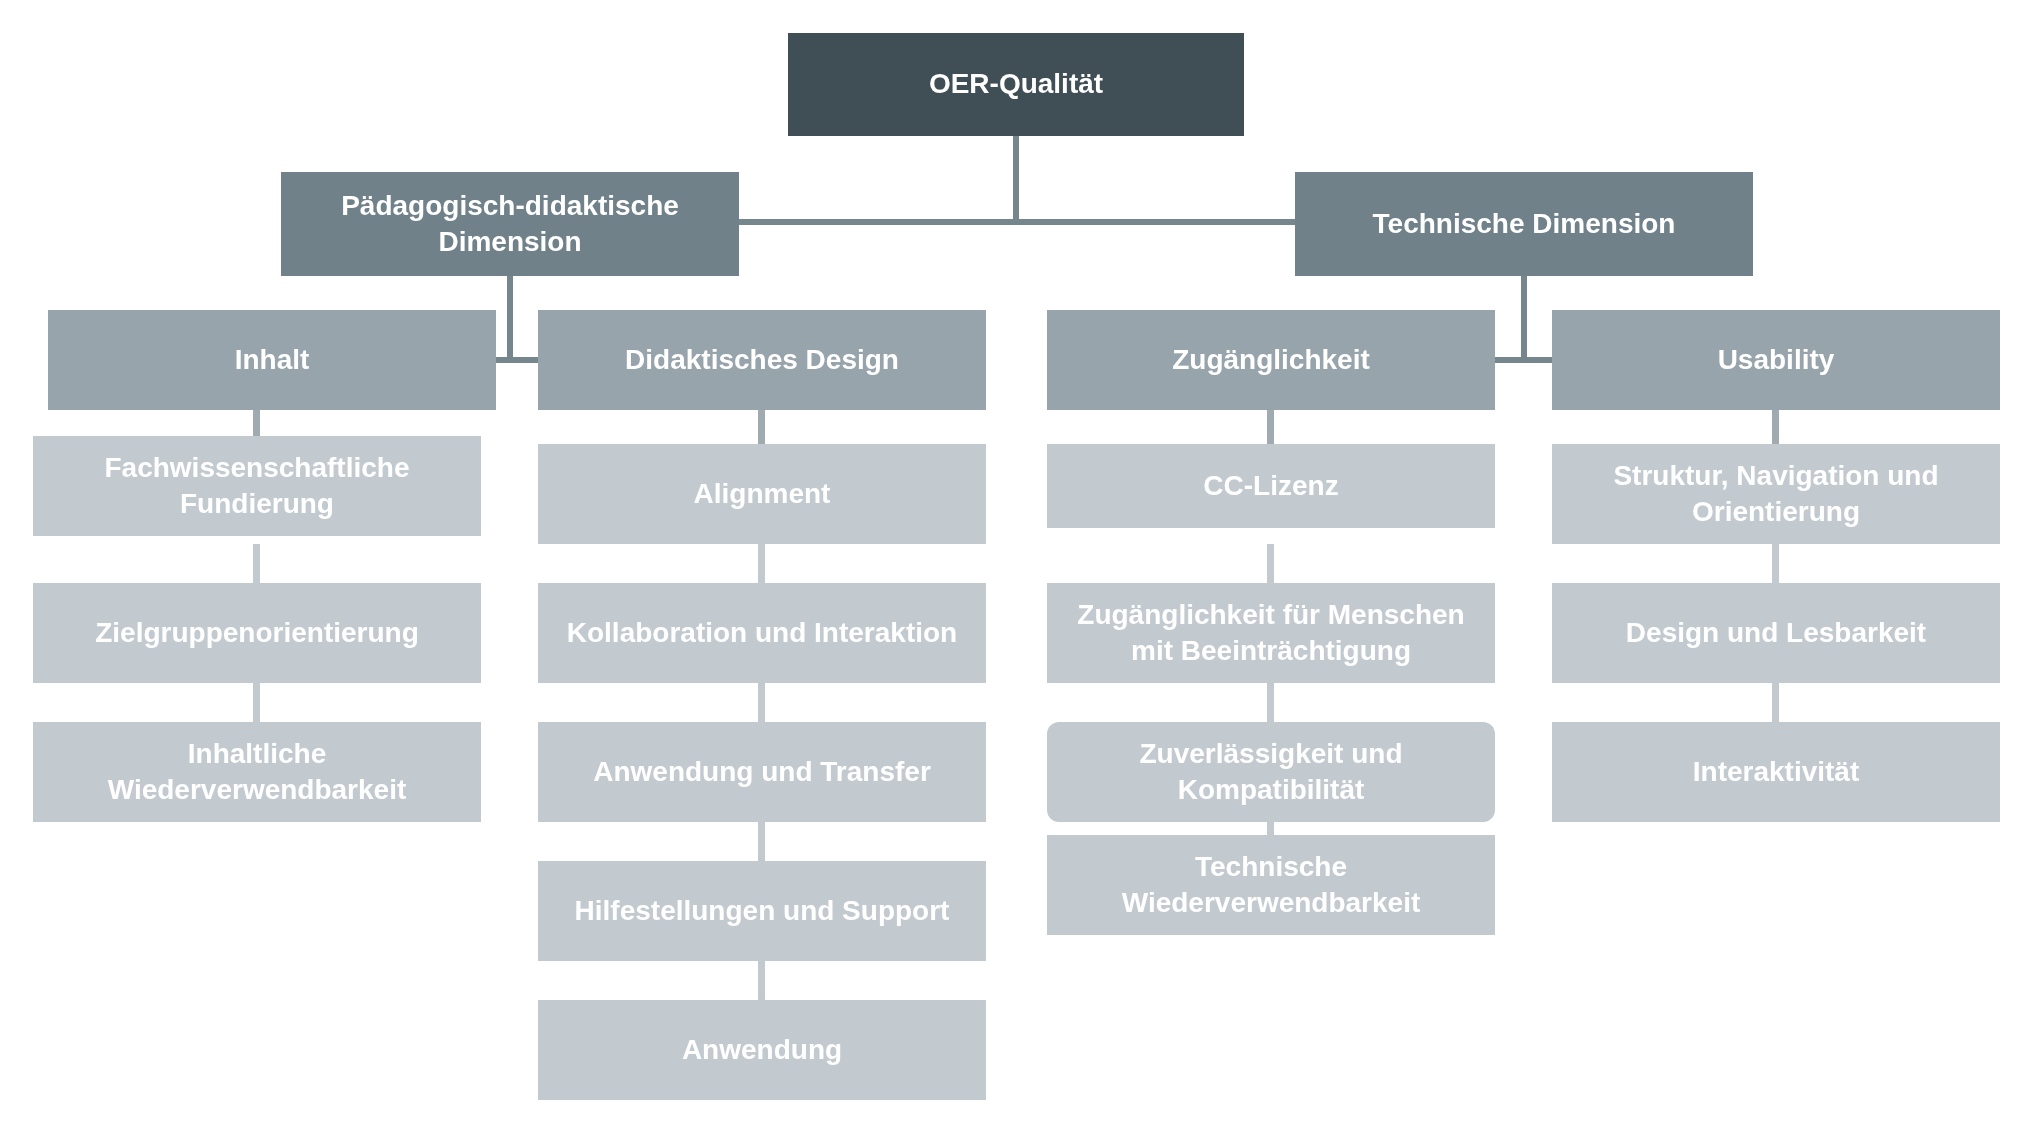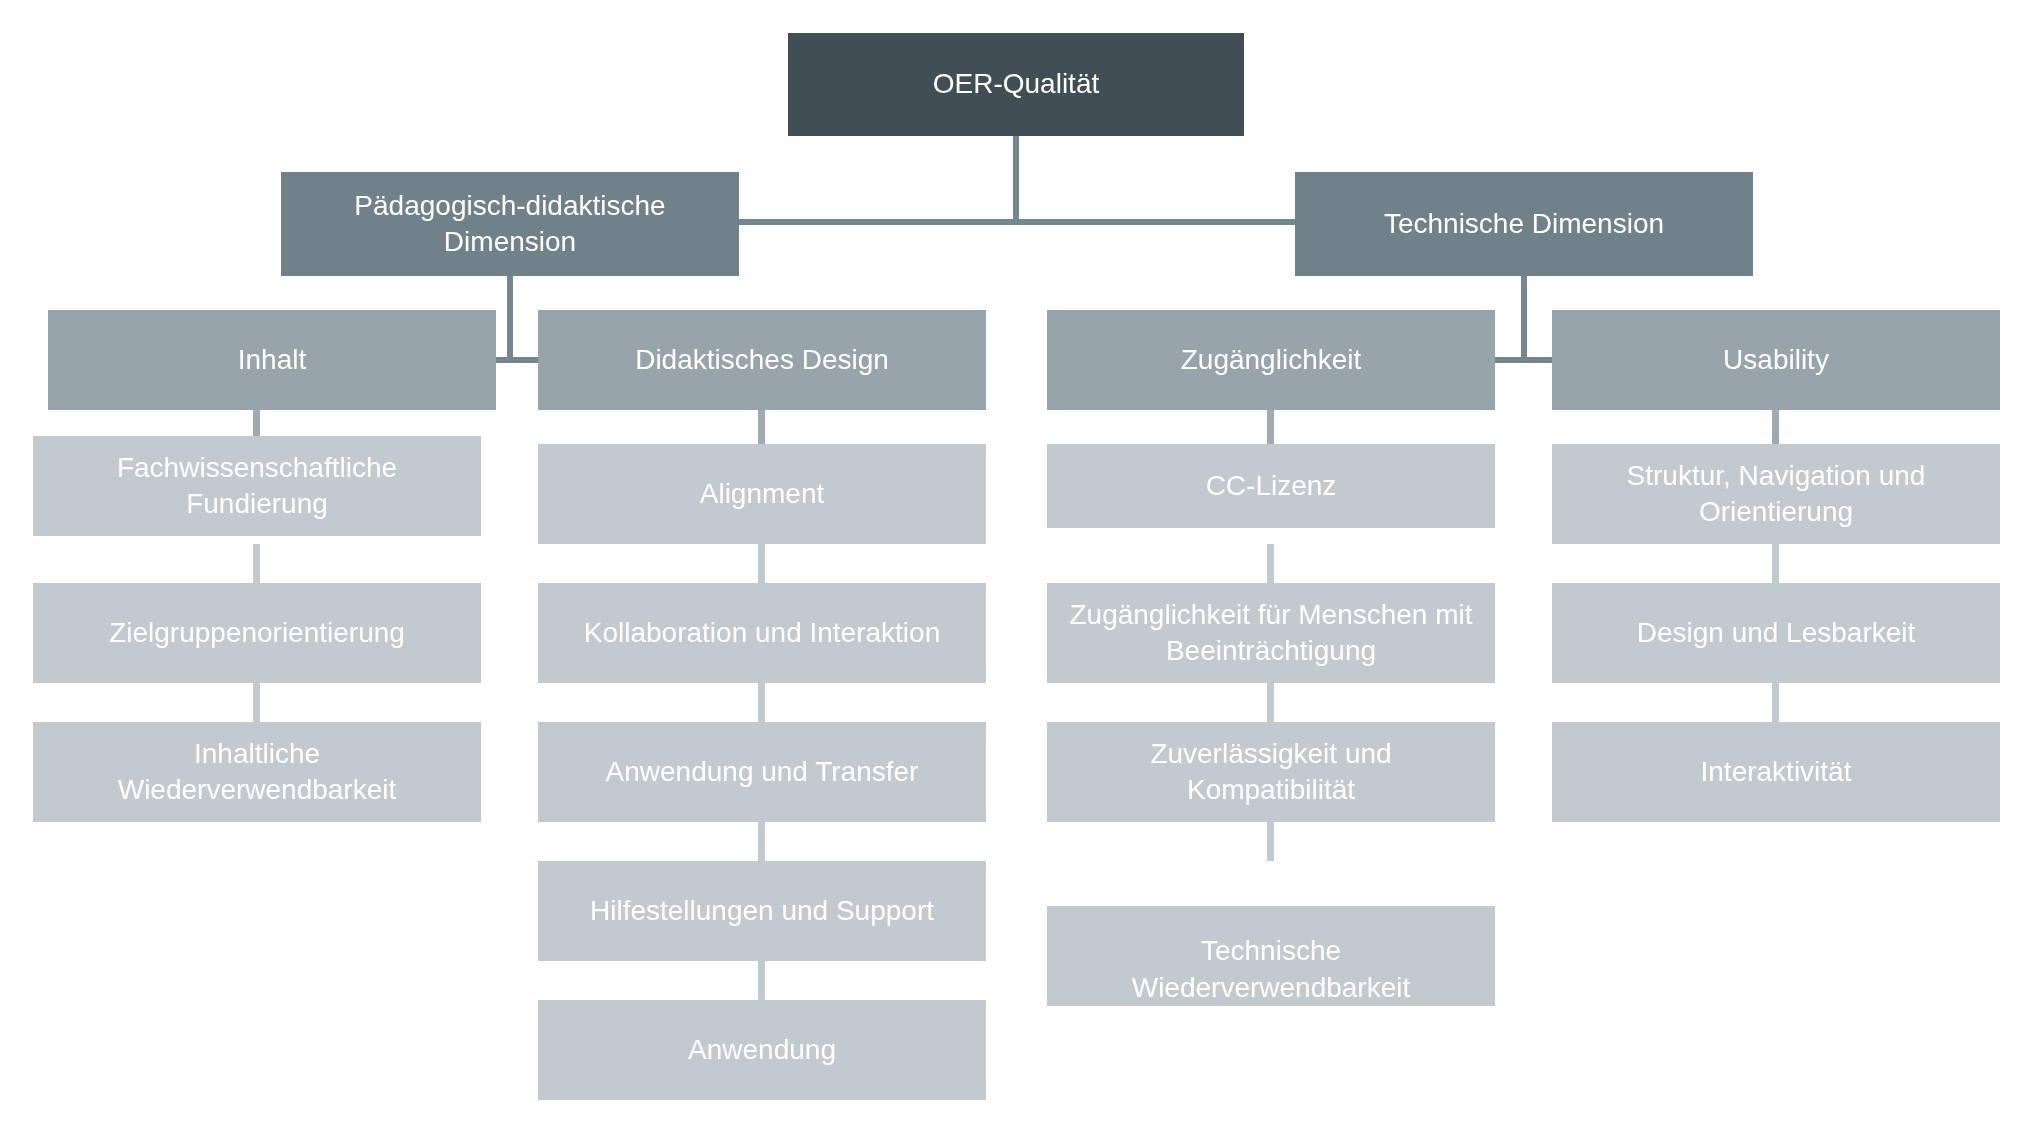--- a/index.html
+++ b/index.html
@@ -19,21 +19,21 @@
     width:2044px;height:1132px;
     background:var(--page-bg);
     font-family:"Liberation Sans","DejaVu Sans",sans-serif;
     overflow:hidden;
   }
   .node{
     position:absolute;
     display:flex;align-items:center;justify-content:center;
     text-align:center;
     color:var(--text-color);
-    font-weight:normal;
+    font-weight:bold;
     font-size:28px;
     line-height:1.3;
     padding:0 22px;
     box-sizing:border-box;
   }
   .node.root{background:var(--root-bg);}
   .node.dimension{background:var(--dimension-bg);}
   .node.category{background:var(--category-bg);}
   .node.item{background:var(--item-bg);}
   .conn{position:absolute;}
@@ -124,24 +124,24 @@
   <div class="node item" style="left:538px;top:1000px;width:448px;height:100px;">
     <span>Anwendung</span>
   </div>
 
   <div class="node item" style="left:1047px;top:444px;width:448px;height:84px;">
     <span>CC-Lizenz</span>
   </div>
   <div class="node item" style="left:1047px;top:583px;width:448px;height:100px;">
     <span>Zugänglichkeit für Menschen mit Beeinträchtigung</span>
   </div>
-  <div class="node item" style="left:1047px;top:722px;width:448px;height:100px;">
+  <div class="node item" style="left:1047px;top:722px;width:448px;height:100px;border-radius:12px;">
     <span>Zuverlässigkeit und Kompatibilität</span>
   </div>
-  <div class="node item" style="left:1047px;top:906px;width:448px;height:100px;align-items:flex-end;">
+  <div class="node item" style="left:1047px;top:835px;width:448px;height:100px;">
     <span>Technische Wiederverwendbarkeit</span>
   </div>
 
   <div class="node item" style="left:1552px;top:583px;width:448px;height:100px;">
     <span>Design und Lesbarkeit</span>
   </div>
   <div class="node item" style="left:1552px;top:444px;width:448px;height:100px;">
     <span>Struktur, Navigation und Orientierung</span>
   </div>
   <div class="node item" style="left:1552px;top:722px;width:448px;height:100px;">

